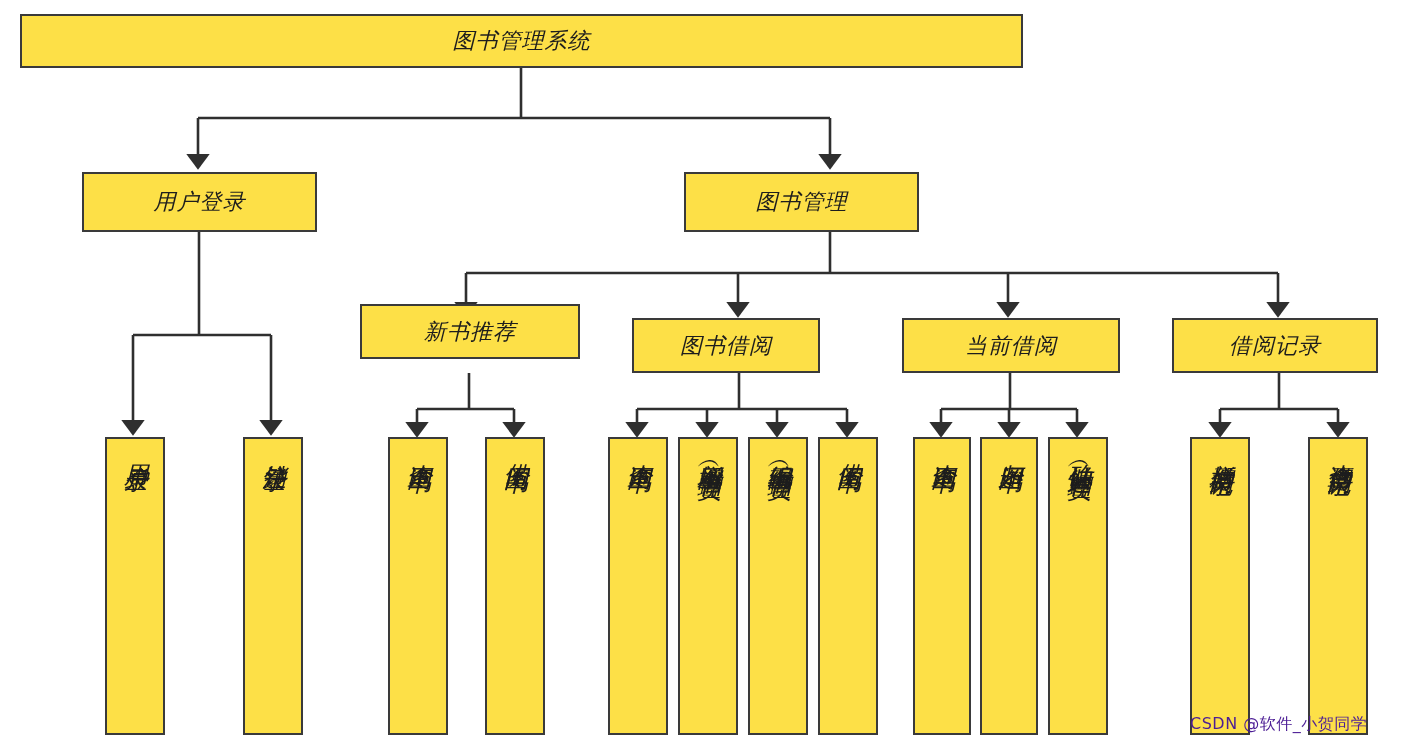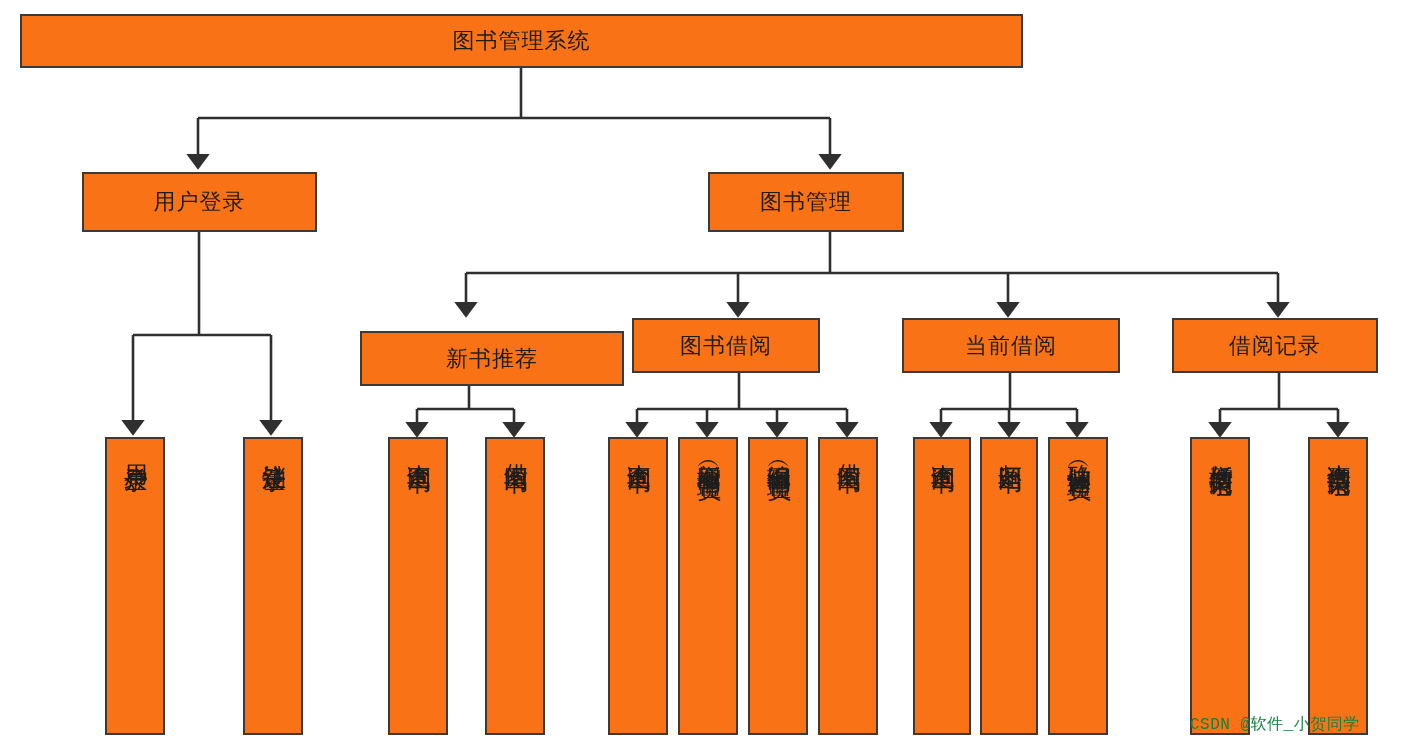--- a/index.html
+++ b/index.html
@@ -8,26 +8,27 @@
     background:#ffffff;
     font-family:"DejaVu Sans","Liberation Sans",sans-serif;
     overflow:hidden;
   }
   #stage{position:relative;width:1405px;height:747px;}
   svg#wires{position:absolute;left:0;top:0;width:1405px;height:747px;}
 
   .node{
     position:absolute;
     box-sizing:border-box;
-    background:#f97316;
+    background:#fde047;
     border:2.5px solid #3a3a3a;
     display:flex;
     align-items:center;
     justify-content:center;
     color:#1d1d1d;
+    font-style:italic;
   }
   .node .lbl{
     display:block;
     text-align:center;
     line-height:1.18;
     white-space:nowrap;
   }
   
   .node.h .lbl{font-size:22px;letter-spacing:1px;}
   .node.root .lbl{font-size:22px;letter-spacing:1px;}
@@ -44,25 +45,24 @@
     font-size:24px;
     line-height:1.08;
     letter-spacing:2px;
     white-space:nowrap;
     text-align:left;
   }
   .watermark{
     position:absolute;
     left:1190px; top:714px;
     font-size:16px;
-    color:#15803d;
+    color:#4c1d95;
     white-space:nowrap;
     letter-spacing:0.5px;
     pointer-events:none;
-    font-family:Liberation Mono, monospace;
   }
 </style>
 </head>
 <body>
 
 <div id="stage">
 
   <svg id="wires" viewBox="0 0 1405 747" xmlns="http://www.w3.org/2000/svg">
     <defs>
       <marker id="arw" markerWidth="9" markerHeight="9" refX="1.5" refY="4.5" orient="auto" markerUnits="strokeWidth">
@@ -113,25 +113,25 @@
     </g>
   </svg>
 
   <div class="node h root" id="root-node" style="left: 20px; top: 14px; width: 1003px; height: 54px;">
     <span class="lbl">图书管理系统</span>
   </div>
 
   <div class="node h" id="l2-0" style="left: 82px; top: 172px; width: 235px; height: 60px;">
     <span class="lbl">用户登录</span>
   </div>
-  <div class="node h" id="l2-1" style="left: 708px; top: 172px; width: 196px; height: 60px;">
+  <div class="node h" id="l2-1" style="left: 684px; top: 172px; width: 235px; height: 60px;">
     <span class="lbl">图书管理</span>
   </div>
 
-  <div class="node h" id="l3-0" style="left: 360px; top: 331px; width: 264px; height: 55px;">
+  <div class="node h" id="l3-0" style="left: 360px; top: 304px; width: 220px; height: 55px;">
     <span class="lbl">新书推荐</span>
   </div>
   <div class="node h" id="l3-1" style="left: 632px; top: 318px; width: 188px; height: 55px;">
     <span class="lbl">图书借阅</span>
   </div>
   <div class="node h" id="l3-2" style="left: 902px; top: 318px; width: 218px; height: 55px;">
     <span class="lbl">当前借阅</span>
   </div>
   <div class="node h" id="l3-3" style="left: 1172px; top: 318px; width: 206px; height: 55px;">
     <span class="lbl">借阅记录</span>

